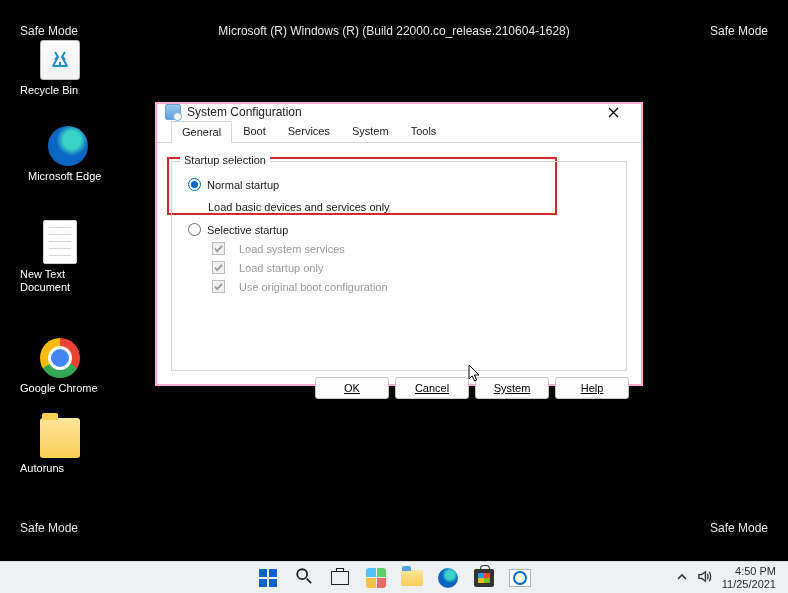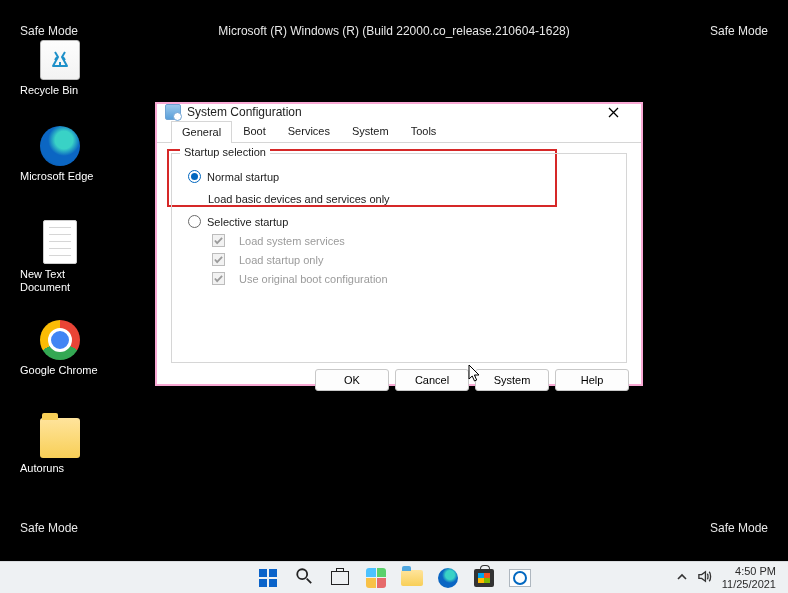--- a/index.html
+++ b/index.html
@@ -16,23 +16,23 @@
   .hdr   { top: 24px; left: 50%; transform: translateX(-50%); }
 
   
   .desktop-icon {
     position: absolute; width: 80px; 
   }
   .desktop-icon .ico { width: 40px; height: 40px; margin: 0 auto 4px; }
   .desktop-icon .lbl { color: #fff; font-size: 11px; line-height: 1.2; }
 
   .di-recycle  { top: 40px;  left: 20px; }
-  .di-edge     { top: 126px; left: 20px; }
+  .di-edge     { top: 126px; left: 28px; }
   .di-newtext  { top: 220px; left: 20px; }
-  .di-chrome   { top: 320px; left: 20px; }
+  .di-chrome   { top: 338px; left: 20px; }
   .di-autoruns { top: 418px; left: 20px; }
 
   .ico-recycle { background: linear-gradient(#fdfdfd,#f3f3f3); border: 1px solid #bcbcbc; border-radius: 3px; display:flex; align-items:center; justify-content:center; }
   .ico-recycle svg { width: 24px; height: 24px; }
   .ico-edge { border-radius: 50%; background: radial-gradient(circle at 60% 35%, #39d2c6 0 25%, #0b66c3 45% 70%, #094a8e 100%); }
   .ico-newtext { width: 34px; height: 44px; margin:0 auto 4px; background:#fff; border:1px solid #ccc; border-radius:2px; position:relative; }
   .ico-newtext::before { content:""; position:absolute; inset:6px 5px; background:repeating-linear-gradient(#d6d6d6 0 1px, transparent 1px 7px); }
   .ico-chrome { border-radius: 50%; background: conic-gradient(#e94436 0 120deg, #34a853 120deg 240deg, #fbbc05 240deg 360deg); display:flex; align-items:center; justify-content:center; }
   .ico-chrome::after { content:""; width:18px; height:18px; border-radius:50%; background:#4285f4; border:3px solid #fff; }
   .ico-folder { background: linear-gradient(#ffe49c,#f8cf57); border-radius:3px; position:relative; }
@@ -47,40 +47,40 @@
   .dlg-title { height: 30px; display:flex; align-items:center; padding:0 8px; font-size:12px; color:#222; }
   .dlg-title .ticon { width:16px; height:16px; margin-right:6px; background:linear-gradient(#9cc8ec,#5aa0da); border:1px solid #6fa3d4; border-radius:2px; position:relative; }
   .dlg-title .ticon::after { content:""; position:absolute; right:-2px; bottom:-2px; width:7px; height:7px; background:#fff; border:1px solid #6fa3d4; border-radius:50%; }
   .dlg-close { margin-left:auto; width:40px; height:100%; display:flex; align-items:center; justify-content:center; }
   .dlg-close svg { width:11px; height:11px; stroke:#000; stroke-width:1.3; }
 
   .tabs { height:24px; display:flex; align-items:flex-end; border-bottom:1px solid #d6d6d6; padding-left:14px; gap:0; }
   .tab { font-size:11px; padding:4px 10px 5px; color:#1a1a1a; border:1px solid transparent; border-bottom:none; position:relative; cursor:default; }
   .tab.active { border-color:#d6d6d6; background:#fff; top:1px; }
 
-  .content { flex:1; padding:10px 14px 6px; font-size:11px; color:#222; position:relative; }
+  .content { flex:1; padding:10px 14px 6px; font-size:11px; color:#222; position:relative;margin-top:8px; }
 
   .group { border:1px solid #d6d6d6; padding:10px 12px 12px; position:relative; }
   .group-lbl { position:absolute; top:-8px; left:8px; background:#fff; padding:0 4px; font-size:11px; }
 
   .opt { margin:6px 0 10px 4px; }
   .opt-top { display:flex; align-items:center; gap:6px; }
   .opt-desc { margin-left:20px; font-size:11px; color:#222; margin-top:2px; }
 
   .radio { width:13px; height:13px; border:1px solid #6a6a6a; border-radius:50%; display:inline-flex; align-items:center; justify-content:center; background:#fff; }
   .radio.sel { border-color:#0067c0; }
   .radio.sel::after { content:""; width:7px; height:7px; border-radius:50%; background:#0067c0; }
 
   .sub { margin-left:28px; display:flex; align-items:center; gap:14px; margin-top:6px; color:#9b9b9b; }
   .chk { width:13px; height:13px; border:1px solid #bcbcbc; background:#f2f2f2; display:inline-flex; align-items:center; justify-content:center; }
   .chk svg { width:9px; height:9px; stroke:#9b9b9b; stroke-width:2; fill:none; }
 
   .redbox { position:absolute; top:6px; left:10px; width:390px; height:58px; border:2px solid #d62828; pointer-events:none; }
 
-  .buttons { height:36px; display:flex; align-items:center; justify-content:flex-end; gap:6px; padding:0 12px 10px; }
+  .buttons { height:36px; display:flex; align-items:center; justify-content:flex-end; gap:6px; padding:0 12px 10px;text-decoration:underline; }
   .btn { width:74px; height:22px; font-size:11px; background:#fdfdfd; border:1px solid #c8c8c8; border-radius:3px; display:flex; align-items:center; justify-content:center; cursor:default; }
 
   
   .cursor { position:absolute; top: 364px; left: 468px; }
 
   
   .taskbar { position:absolute; bottom:0; left:0; right:0; height:32px; background:#eef1f3; border-top:1px solid #d9dcdf; display:flex; align-items:center; }
   .tb-center { margin:0 auto; display:flex; gap:10px; align-items:center; }
   .tb-right { position:absolute; right:12px; display:flex; align-items:center; gap:10px; color:#2a2a2a; font-size:11px; }
   .tb-time { text-align:right; line-height:1.15; }

